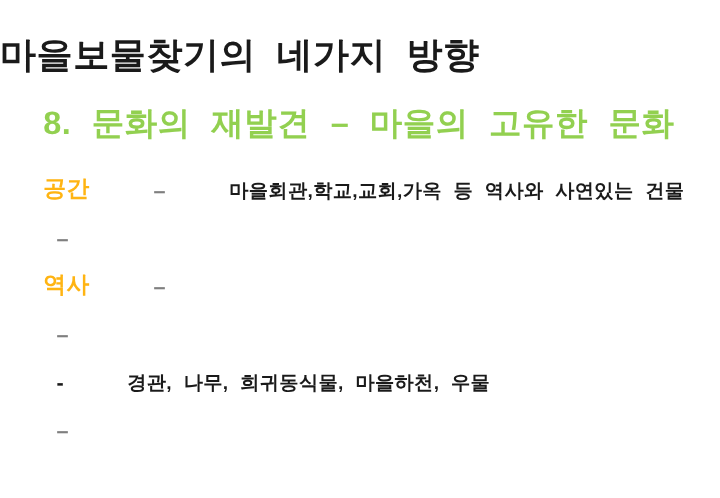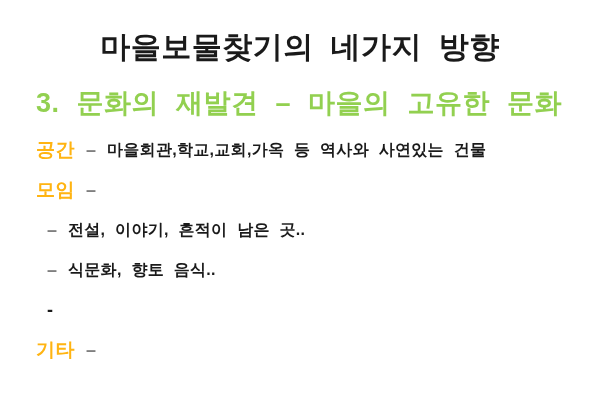--- a/index.html
+++ b/index.html
@@ -15,21 +15,20 @@
     overflow: hidden;
     font-family: "Liberation Sans", "DejaVu Sans", sans-serif;
     font-weight: 700;
     color: var(--text, #1a1a1a);
   }
   .title {
     position: absolute;
     top: 27px;
     left: 0;
     width: 100%;
-    text-align: center;
     font-size: 30px;
     line-height: 40px;
     font-weight: 800;
     letter-spacing: 0.5px;
     word-spacing: 8px;
     color: var(--text, #1a1a1a);
   }
   .heading {
     position: absolute;
     top: 86px;
@@ -43,22 +42,23 @@
   }
   .rows {
     position: absolute;
     top: 130px;
     left: 36px;
     right: 10px;
   }
   .row {
     height: 40px;
     display: flex;
-    align-items: center;
+    align-items: flex-end;
     white-space: nowrap;
+    gap: 42px;
   }
   .row .label {
     color: var(--label-orange, #ffb412);
     font-size: 19px;
     letter-spacing: 0.5px;
     word-spacing: 4px;
   }
   .row .dash {
     margin: 0 11px;
     font-size: 18px;
@@ -71,48 +71,46 @@
     word-spacing: 5px;
   }
 </style>
 </head>
 <body>
 
 <div class="slide">
 
   <div class="title">마을보물찾기의 네가지 방향</div>
 
-  <div class="heading">3. 문화의 재발견 – 마을의 고유한 문화</div>
+  <div class="heading">8. 문화의 재발견 – 마을의 고유한 문화</div>
 
   <div class="rows">
 
     <div class="row">
       <span class="label">공간</span>
       <span class="dash" style="color: rgb(127, 127, 127);">–</span>
       <span class="desc">마을회관,학교,교회,가옥 등 역사와 사연있는 건물</span>
     </div>
 
     <div class="row">
-      <span class="label">모임</span>
+      <span class="dash" style="color: rgb(127, 127, 127);">–</span>
+    </div>
+
+    <div class="row">
+      <span class="label">역사</span>
       <span class="dash" style="color: rgb(127, 127, 127);">–</span>
     </div>
 
     <div class="row">
       <span class="dash" style="color: rgb(127, 127, 127);">–</span>
-      <span class="desc">전설, 이야기, 흔적이 남은 곳..</span>
-    </div>
-
-    <div class="row">
-      <span class="dash" style="color: rgb(127, 127, 127);">–</span>
-      <span class="desc">식문화, 향토 음식..</span>
     </div>
 
     <div class="row">
       <span class="dash" style="color: rgb(26, 26, 26);">-</span>
+      <span class="desc">경관, 나무, 희귀동식물, 마을하천, 우물</span>
     </div>
 
     <div class="row">
-      <span class="label">기타</span>
       <span class="dash" style="color: rgb(127, 127, 127);">–</span>
     </div>
 
   </div>
 </div>
 
 </body></html>

